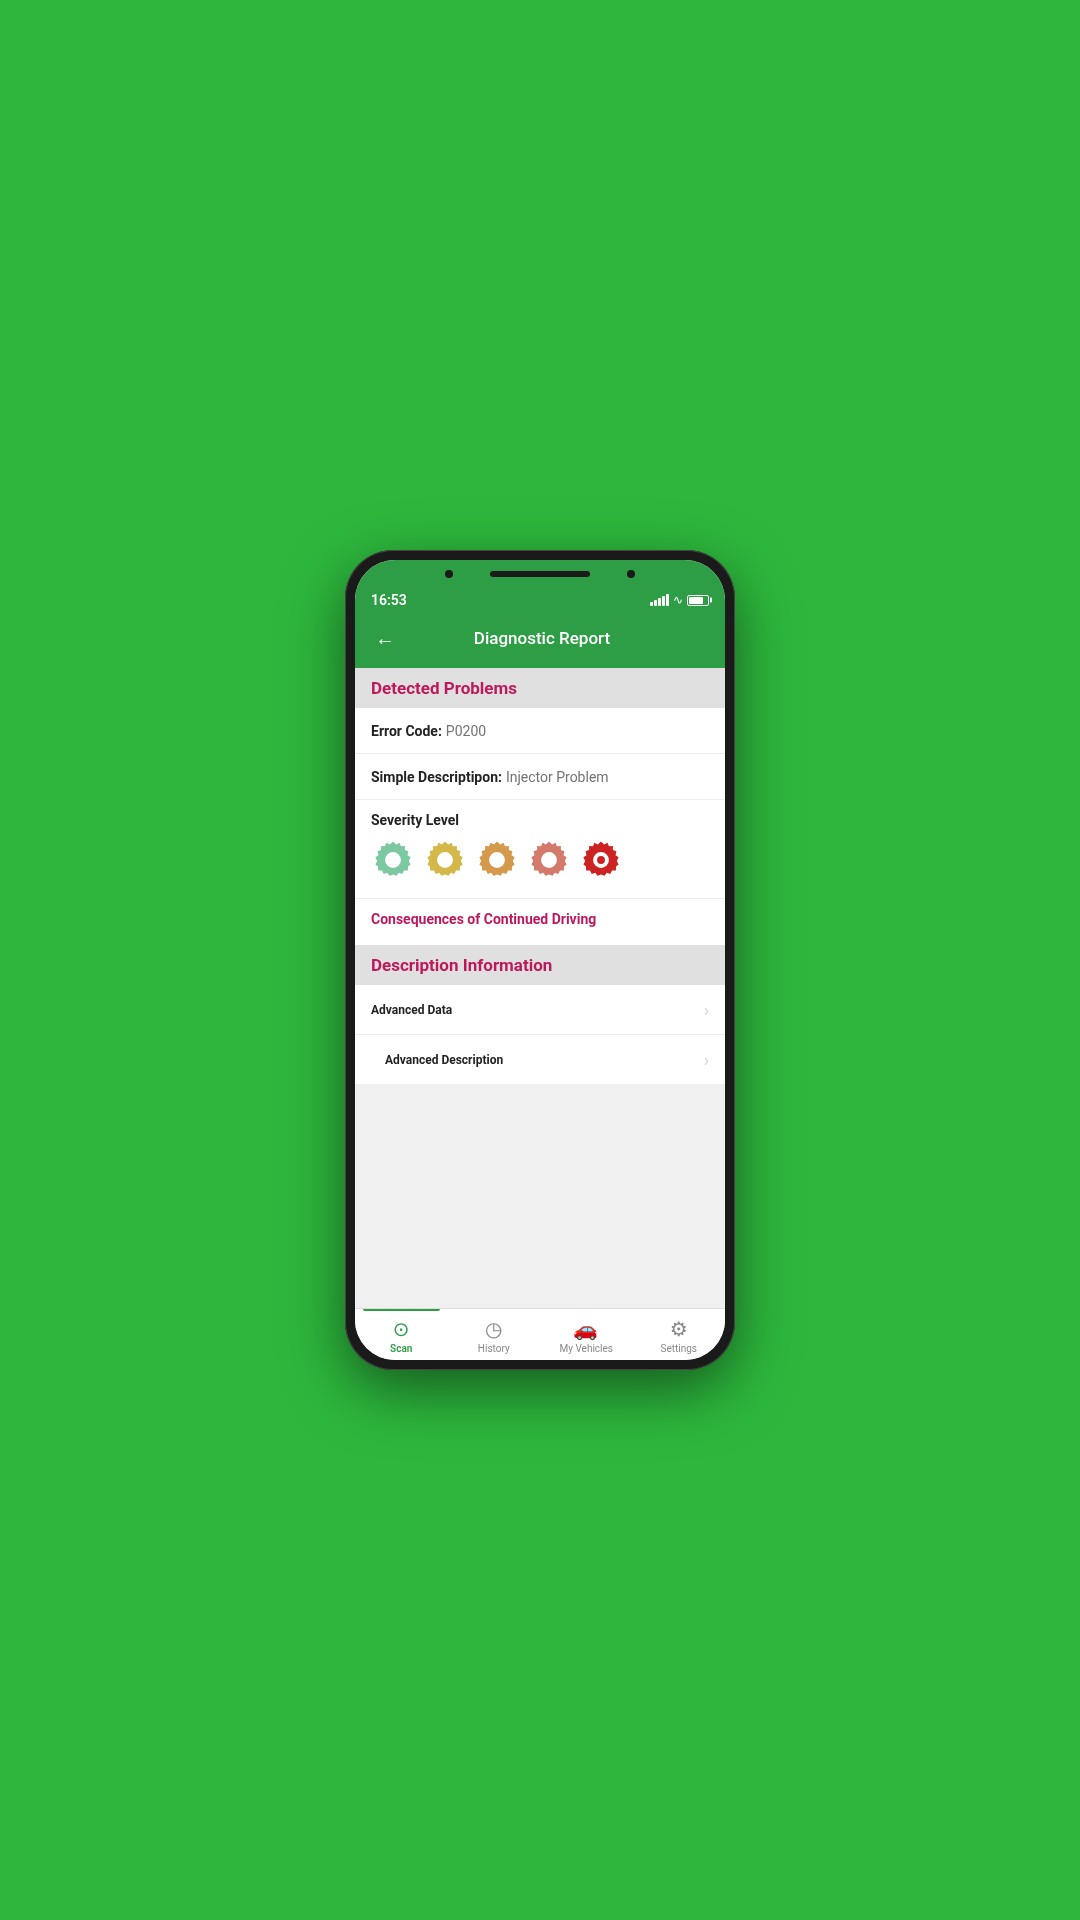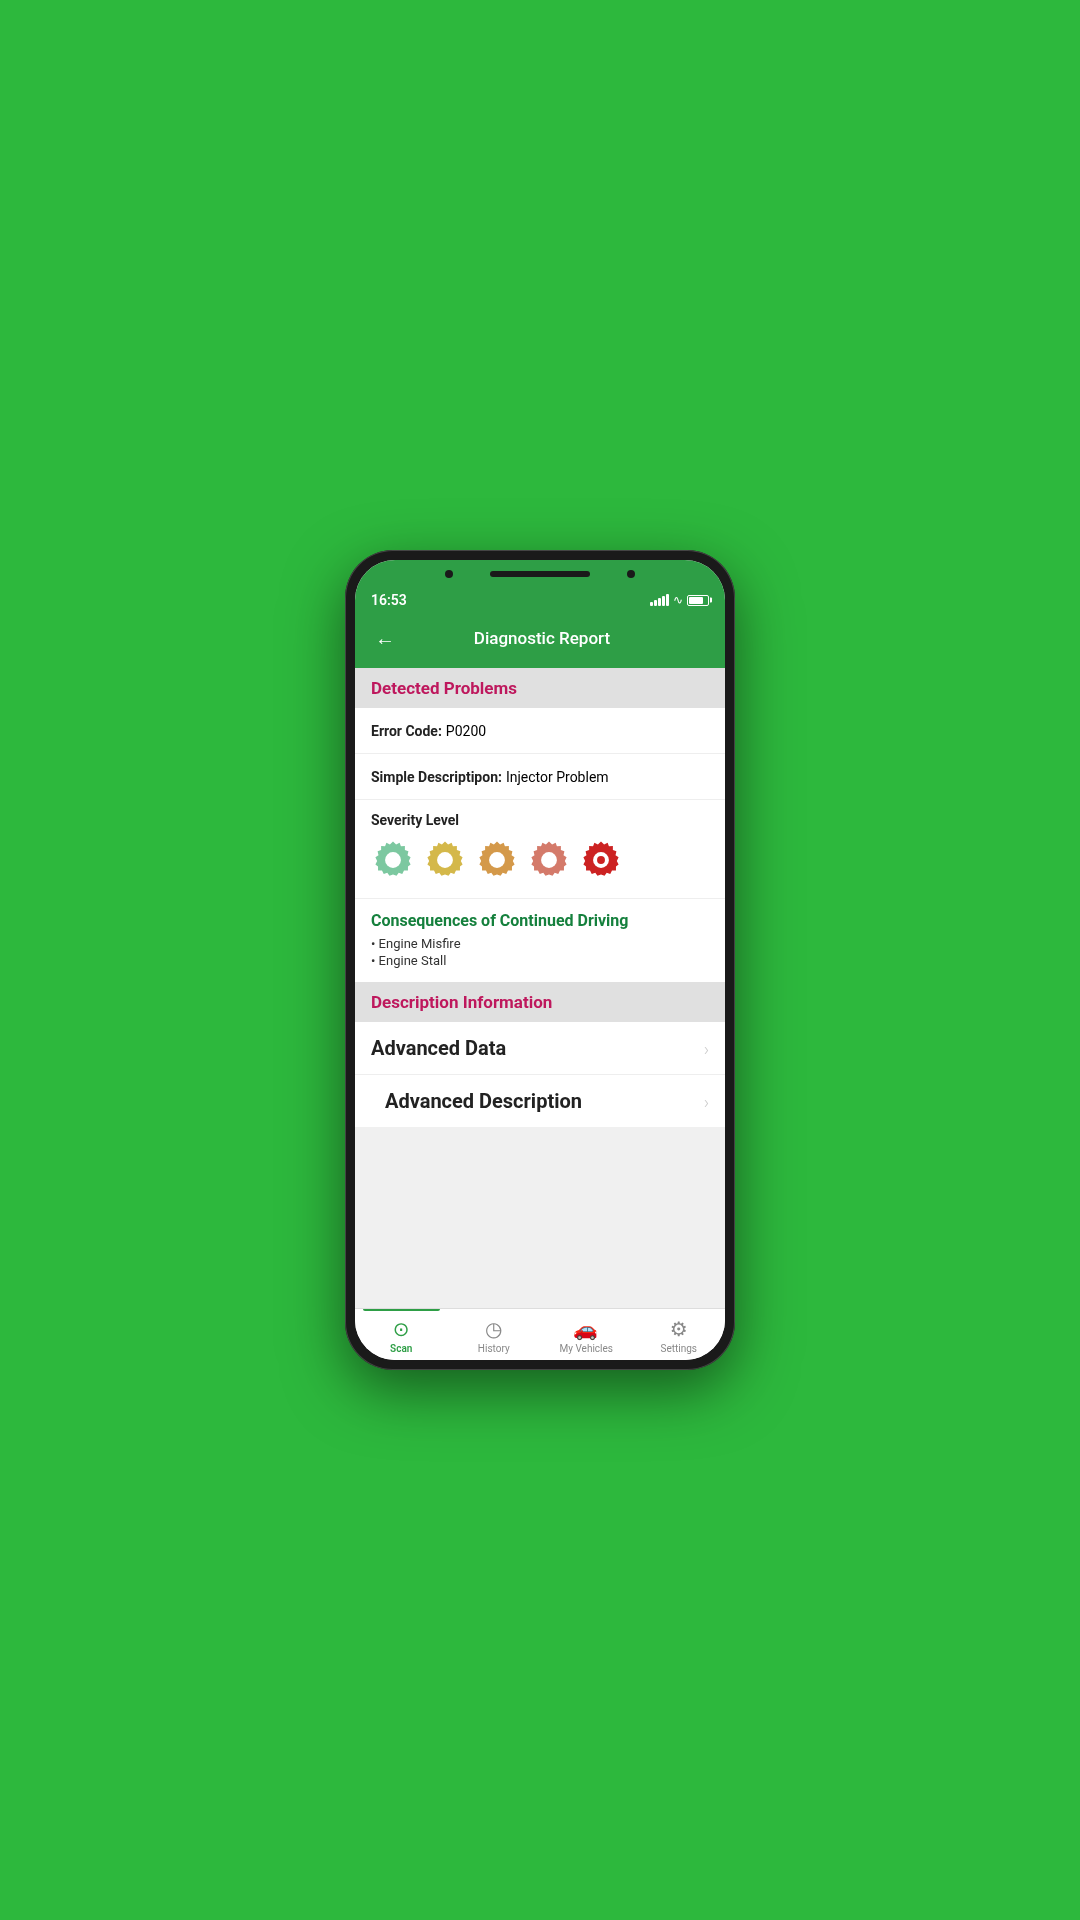--- a/index.html
+++ b/index.html
@@ -194,21 +194,21 @@
     }
 
     .field-label {
       font-weight: 700;
       color: #222;
       font-size: 14px;
     }
 
     .field-value {
       font-weight: 400;
-      color: #000000;
+      color: #737373;
       font-size: 14px;
     }
 
     .severity-container {
       padding: 12px 16px 16px;
       border-bottom: 1px solid #eee;
     }
 
     .severity-label {
       font-weight: 700;
@@ -222,22 +222,22 @@
       gap: 8px;
       align-items: center;
     }
 
     .consequences-row {
       padding: 12px 16px;
     }
 
     .consequences-title {
       font-weight: 700;
-      color: #15803d;
-      font-size: 16px;
+      color: #be185d;
+      font-size: 14px;
       margin-bottom: 6px;
     }
 
     .consequence-item {
       color: #333;
       font-size: 13px;
       margin-bottom: 2px;
     }
 
     
@@ -252,21 +252,21 @@
     }
 
     .info-row:last-child {
       border-bottom: none;
       padding-left: 30px;
     }
 
     .info-row-label {
       font-weight: 700;
       color: #222;
-      font-size: 20px;
+      font-size: 12px;
     }
 
     .chevron {
       color: #ccc;
       font-size: 18px;
       font-weight: 300;
     }
 
     
     .bottom-nav {
@@ -428,24 +428,20 @@
     L 43 15 Z" fill="#cc2222"></path>
                     <circle cx="50" cy="50" r="18" fill="white"></circle>
                     <circle cx="50" cy="50" r="9" fill="#cc2222"></circle>
                   </g>
                 </svg></div>
             </div>
         </div>
 
         <div class="consequences-row">
           <div class="consequences-title">Consequences of Continued Driving</div>
-          <div id="consequences-list">
-              <div class="consequence-item">• Engine Misfire</div>
-              <div class="consequence-item">• Engine Stall</div>
-            </div>
         </div>
 
       </div>
 
       <div class="section-header">
         <span class="section-header-text">Description Information</span>
       </div>
 
       <div class="card" id="additional-info-items">
 

